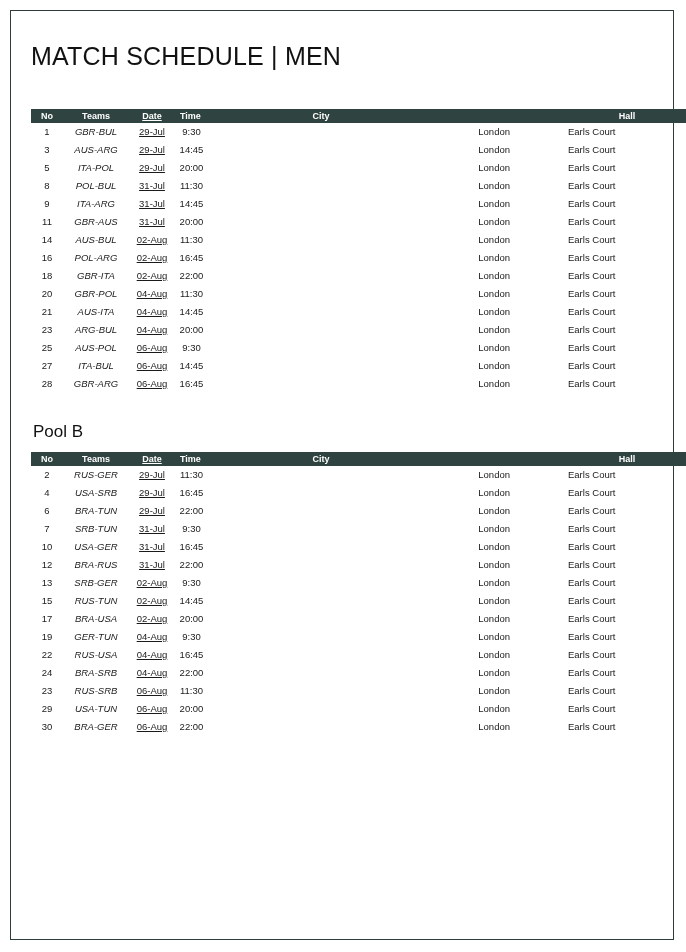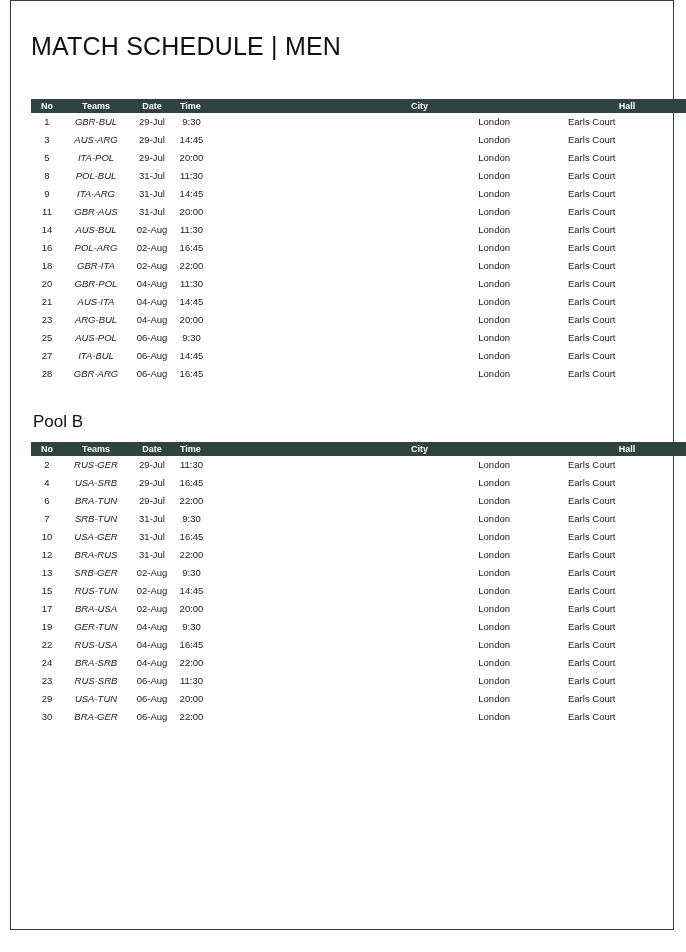--- a/index.html
+++ b/index.html
@@ -12,21 +12,21 @@
     height: 952px;
     font-family: "Liberation Sans", sans-serif;
     color: #000000;
     position: relative;
     overflow: hidden;
   }
 
   #page {
     position: absolute;
     left: 10px;
-    top: 0;
+    top: 10px;
     width: 664px;
     height: 930px;
     border: 1px solid #2f3d3d;
     background: #ffffff;
     box-sizing: border-box;
   }
 
   #content {
     position: absolute;
     left: 20px;
@@ -77,30 +77,30 @@
     line-height: 18px;
     font-size: 9.5px;
     color: #1a1a1a;
     white-space: nowrap;
     vertical-align: middle;
   }
 
   
   .col-no    { width: 28px; }
   .col-teams { width: 70px; }
-  .col-date  { width: 42px; }
+  .col-date  { width: 42px; text-decoration: underline; }
   .col-time  { width: 34px; }
   .col-city  { width: 214px; }
   .col-hall  { width: 234px; }
 
   .schedule-table thead th.col-no    { text-align: center; padding-left: 2px; }
   .schedule-table thead th.col-teams { text-align: center; }
   .schedule-table thead th.col-date  { text-align: center; }
   .schedule-table thead th.col-time  { text-align: left; padding-left: 7px; }
-  .schedule-table thead th.col-city  { text-align: right; padding-right: 82px; }
+  .schedule-table thead th.col-city  { text-align: center; padding-right: 82px; }
   .schedule-table thead th.col-hall  { text-align: center; padding-right: 78px; }
 
   .schedule-table tbody td.col-no    { text-align: center; padding-left: 2px; }
   .schedule-table tbody td.col-teams { text-align: center; font-style: italic; }
   .schedule-table tbody td.col-date  { text-align: center; }
   .schedule-table tbody td.col-time  { text-align: center; padding-right: 4px; }
   .schedule-table tbody td.col-city  { text-align: right; padding-left: 4px; }
   .schedule-table tbody td.col-hall  { text-align: left; padding-left: 58px; }
 
   .pool-block { margin-bottom: 30px; }

